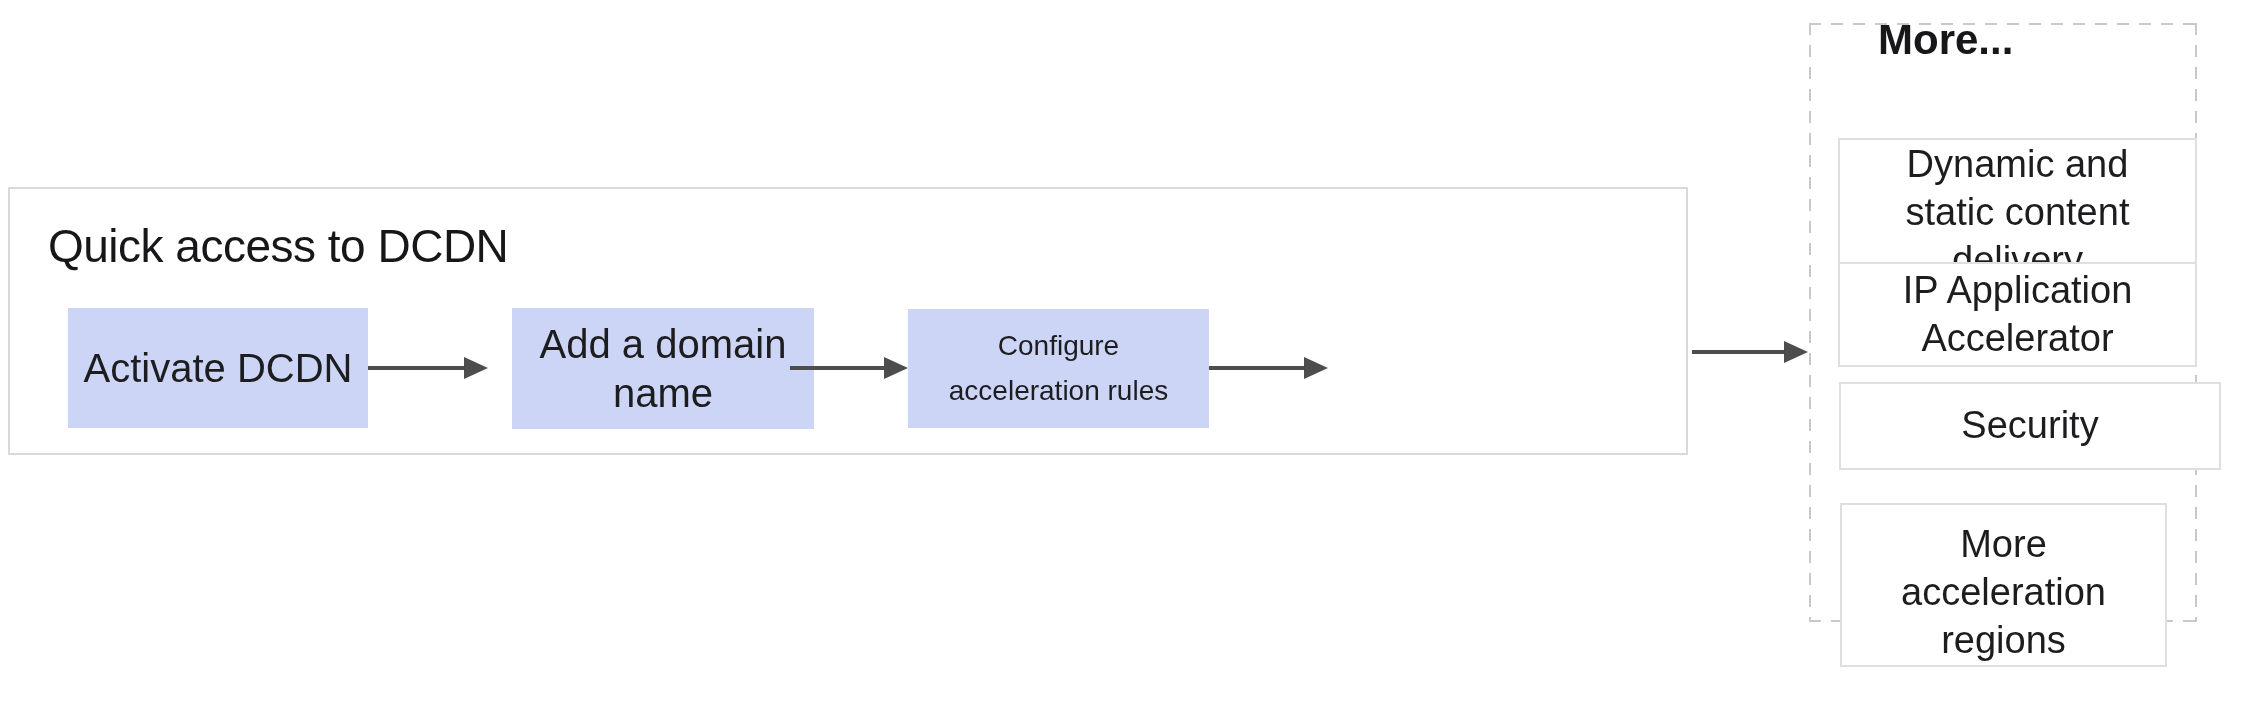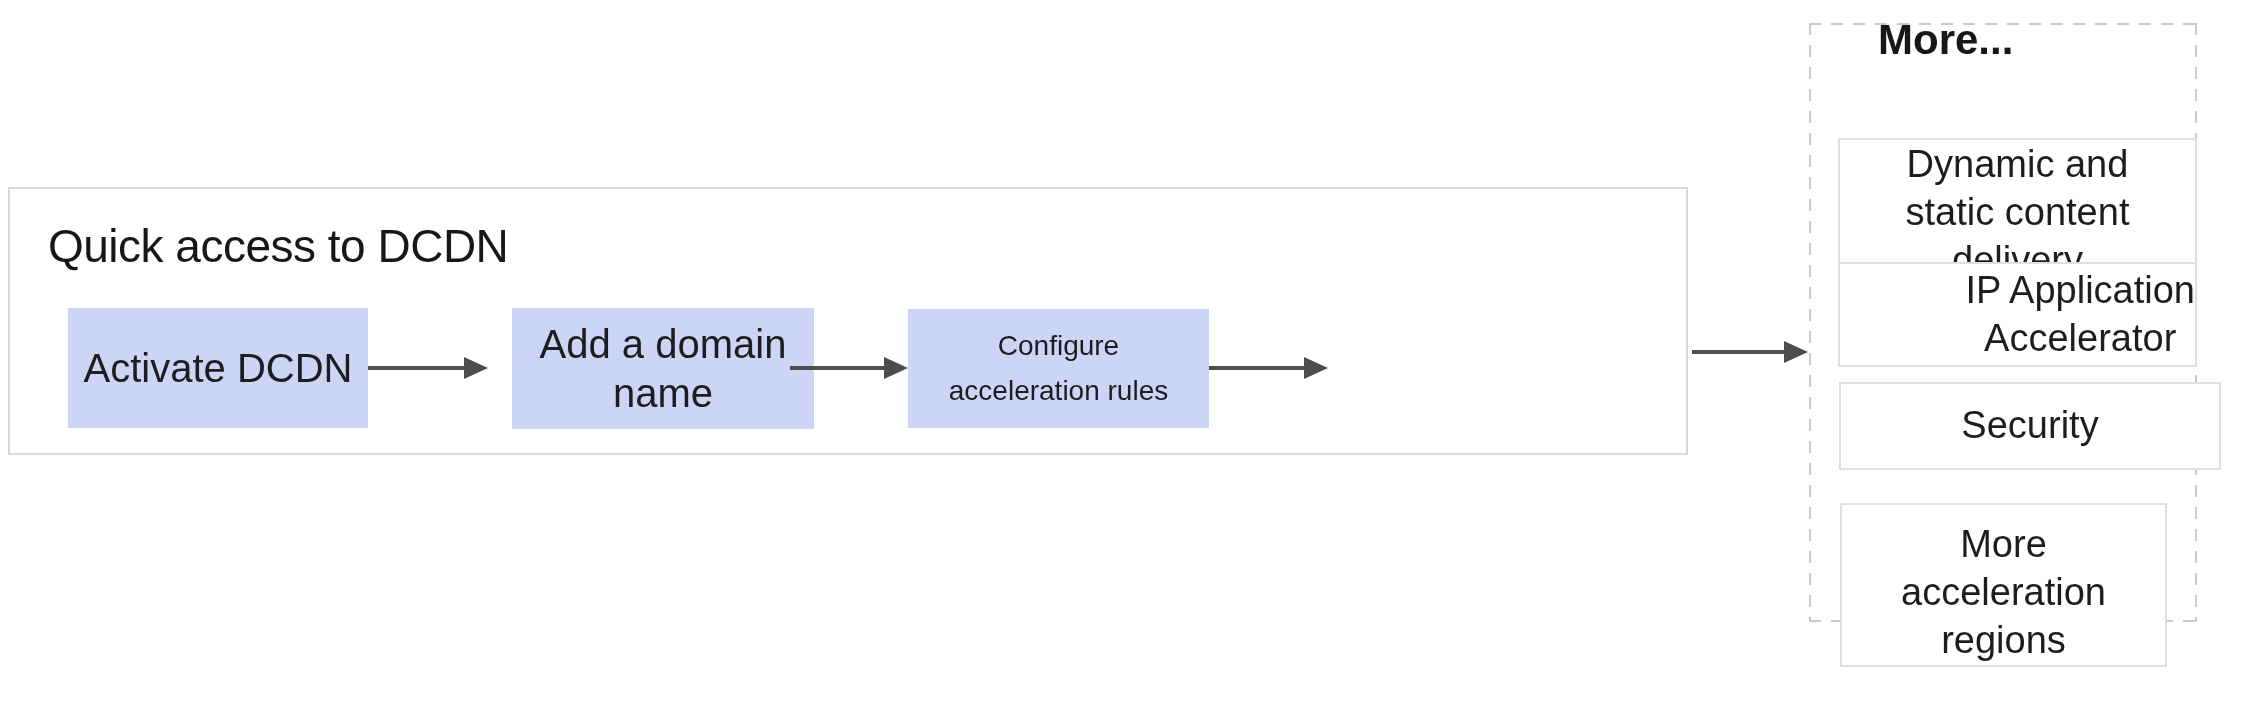--- a/index.html
+++ b/index.html
@@ -96,21 +96,21 @@
     align-items: center;
     justify-content: center;
     text-align: center;
     background: #ffffff;
     border: 2px solid var(--item-border, #dfdfdf);
     font-size: 38px;
     line-height: 1.26;
   }
   .more-item .item-label { white-space: pre-line; }
   .item-1 { left: 1838px; top: 98px;  width: 359px; height: 150px; margin-top: 40px; }
-  .item-2 { left: 1838px; top: 262px; width: 359px; height: 105px; justify-content: flex-end; }
+  .item-2 { left: 1838px; top: 262px; width: 359px; height: 105px; }
   .item-3 { left: 1839px; top: 382px; width: 382px; height: 88px;  }
   .item-4 { left: 1840px; top: 503px; width: 327px; height: 164px; align-items: flex-end; }
 </style>
 </head>
 <body>
 
 <div class="canvas">
 
   <section class="main-panel"></section>
   <h2 class="main-title">Quick access to DCDN</h2>

